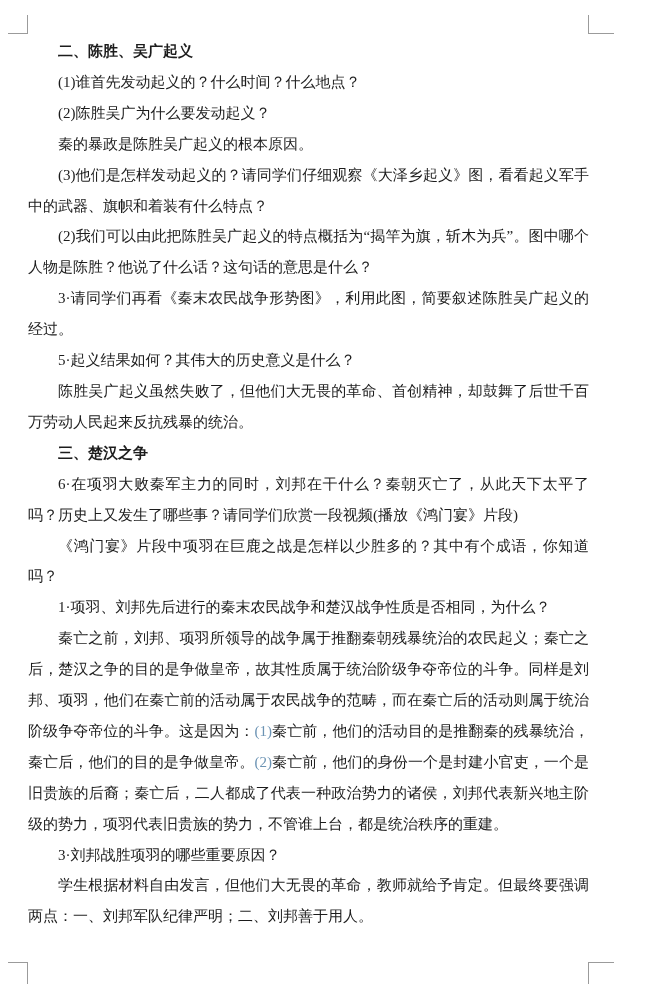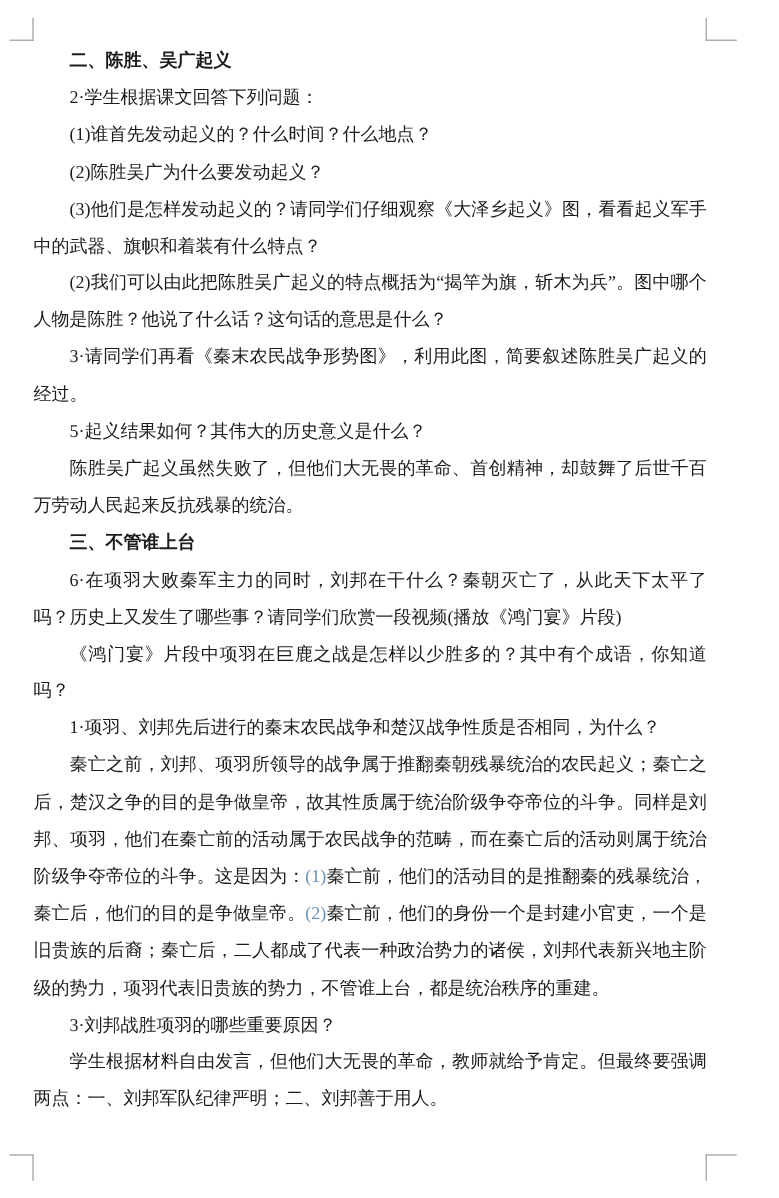--- a/index.html
+++ b/index.html
@@ -50,29 +50,29 @@
 <body>
 
 <div class="page">
   <div class="crop tl"></div>
   <div class="crop tr"></div>
   <div class="crop bl"></div>
   <div class="crop br"></div>
 
   <div class="doc-body" style="color: rgb(28, 28, 28);">
       <p class="heading"><span style="font-weight: bold;">二、陈胜、吴广起义</span></p>
-      <p><span>2·学生根据课文回答下列问题：</span></p>
       <p><span>(1)谁首先发动起义的？什么时间？什么地点？</span></p>
       <p><span>(2)陈胜吴广为什么要发动起义？</span></p>
+      <p><span>秦的暴政是陈胜吴广起义的根本原因。</span></p>
       <p><span>(3)他们是怎样发动起义的？请同学们仔细观察《大泽乡起义》图，看看起义军手中的武器、旗帜和着装有什么特点？</span></p>
       <p><span>(2)我们可以由此把陈胜吴广起义的特点概括为“揭竿为旗，斩木为兵”。图中哪个人物是陈胜？他说了什么话？这句话的意思是什么？</span></p>
       <p><span>3·请同学们再看《秦末农民战争形势图》，利用此图，简要叙述陈胜吴广起义的经过。</span></p>
       <p><span>5·起义结果如何？其伟大的历史意义是什么？</span></p>
       <p><span>陈胜吴广起义虽然失败了，但他们大无畏的革命、首创精神，却鼓舞了后世千百万劳动人民起来反抗残暴的统治。</span></p>
-      <p class="heading"><span style="font-weight: bold;">三、不管谁上台</span></p>
+      <p class="heading"><span style="font-weight: bold;">三、楚汉之争</span></p>
       <p><span>6·在项羽大败秦军主力的同时，刘邦在干什么？秦朝灭亡了，从此天下太平了吗？历史上又发生了哪些事？请同学们欣赏一段视频(播放《鸿门宴》片段)</span></p>
       <p><span>《鸿门宴》片段中项羽在巨鹿之战是怎样以少胜多的？其中有个成语，你知道吗？</span></p>
       <p><span>1·项羽、刘邦先后进行的秦末农民战争和楚汉战争性质是否相同，为什么？</span></p>
       <p><span>秦亡之前，刘邦、项羽所领导的战争属于推翻秦朝残暴统治的农民起义；秦亡之后，楚汉之争的目的是争做皇帝，故其性质属于统治阶级争夺帝位的斗争。同样是刘邦、项羽，他们在秦亡前的活动属于农民战争的范畴，而在秦亡后的活动则属于统治阶级争夺帝位的斗争。这是因为：</span><span style="color: rgb(107, 147, 180);">(1)</span><span>秦亡前，他们的活动目的是推翻秦的残暴统治，秦亡后，他们的目的是争做皇帝。</span><span style="color: rgb(107, 147, 180);">(2)</span><span>秦亡前，他们的身份一个是封建小官吏，一个是旧贵族的后裔；秦亡后，二人都成了代表一种政治势力的诸侯，刘邦代表新兴地主阶级的势力，项羽代表旧贵族的势力，不管谁上台，都是统治秩序的重建。</span></p>
       <p><span>3·刘邦战胜项羽的哪些重要原因？</span></p>
       <p><span>学生根据材料自由发言，但他们大无畏的革命，教师就给予肯定。但最终要强调两点：一、刘邦军队纪律严明；二、刘邦善于用人。</span></p>
     </div>
 
 </div>
 

